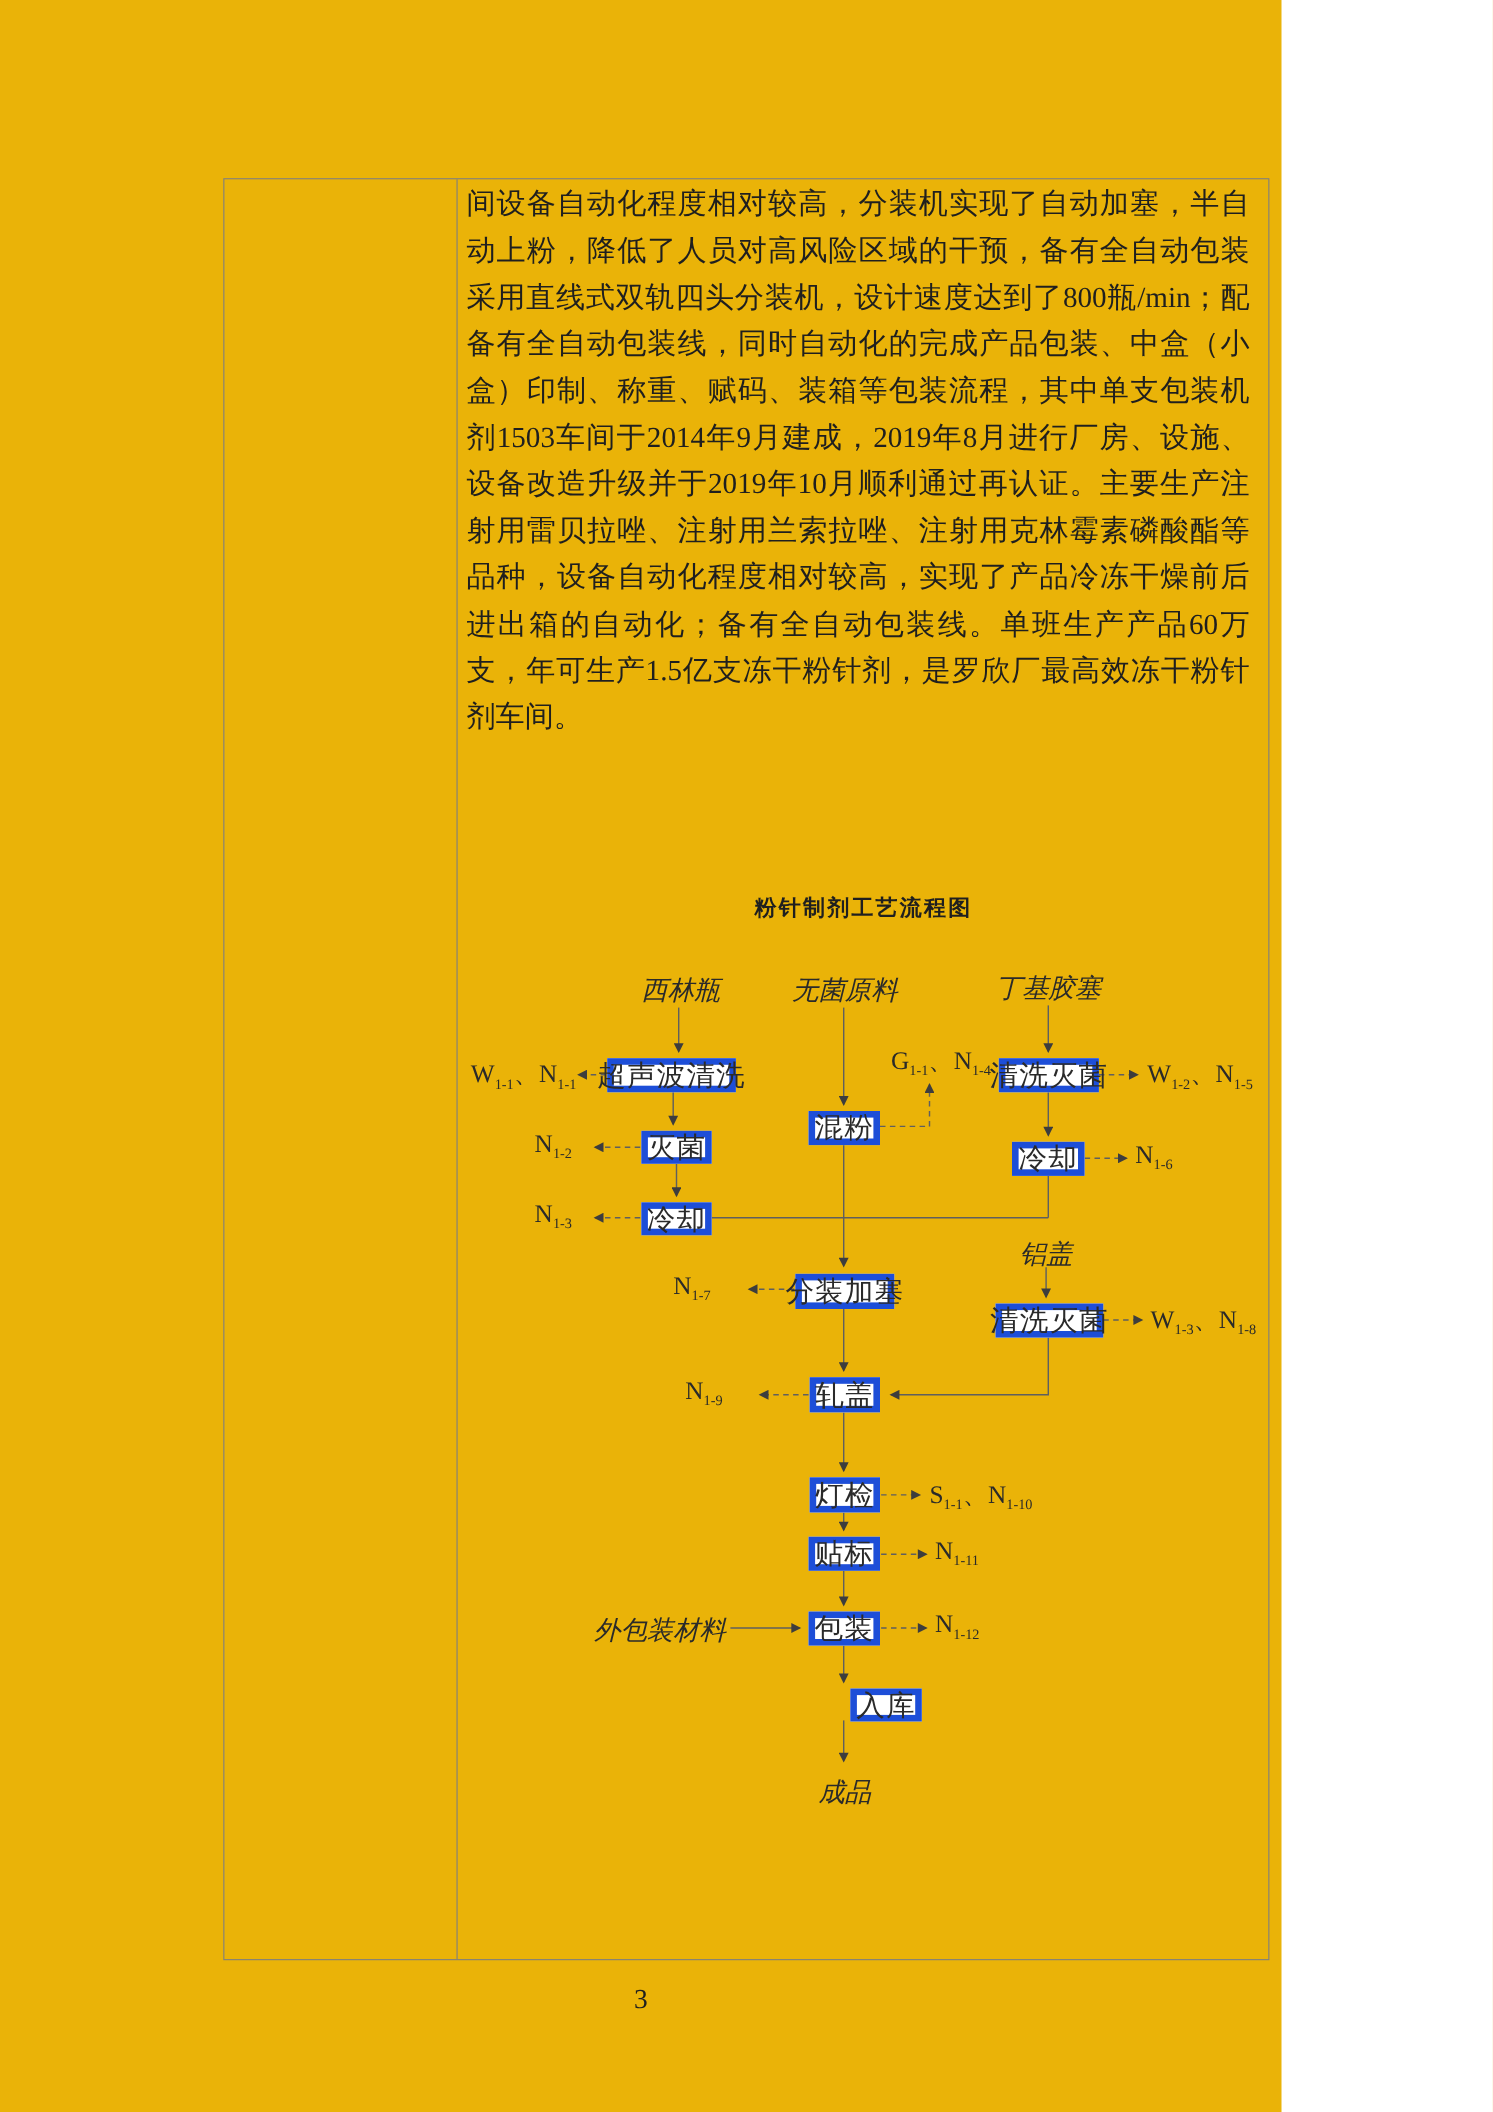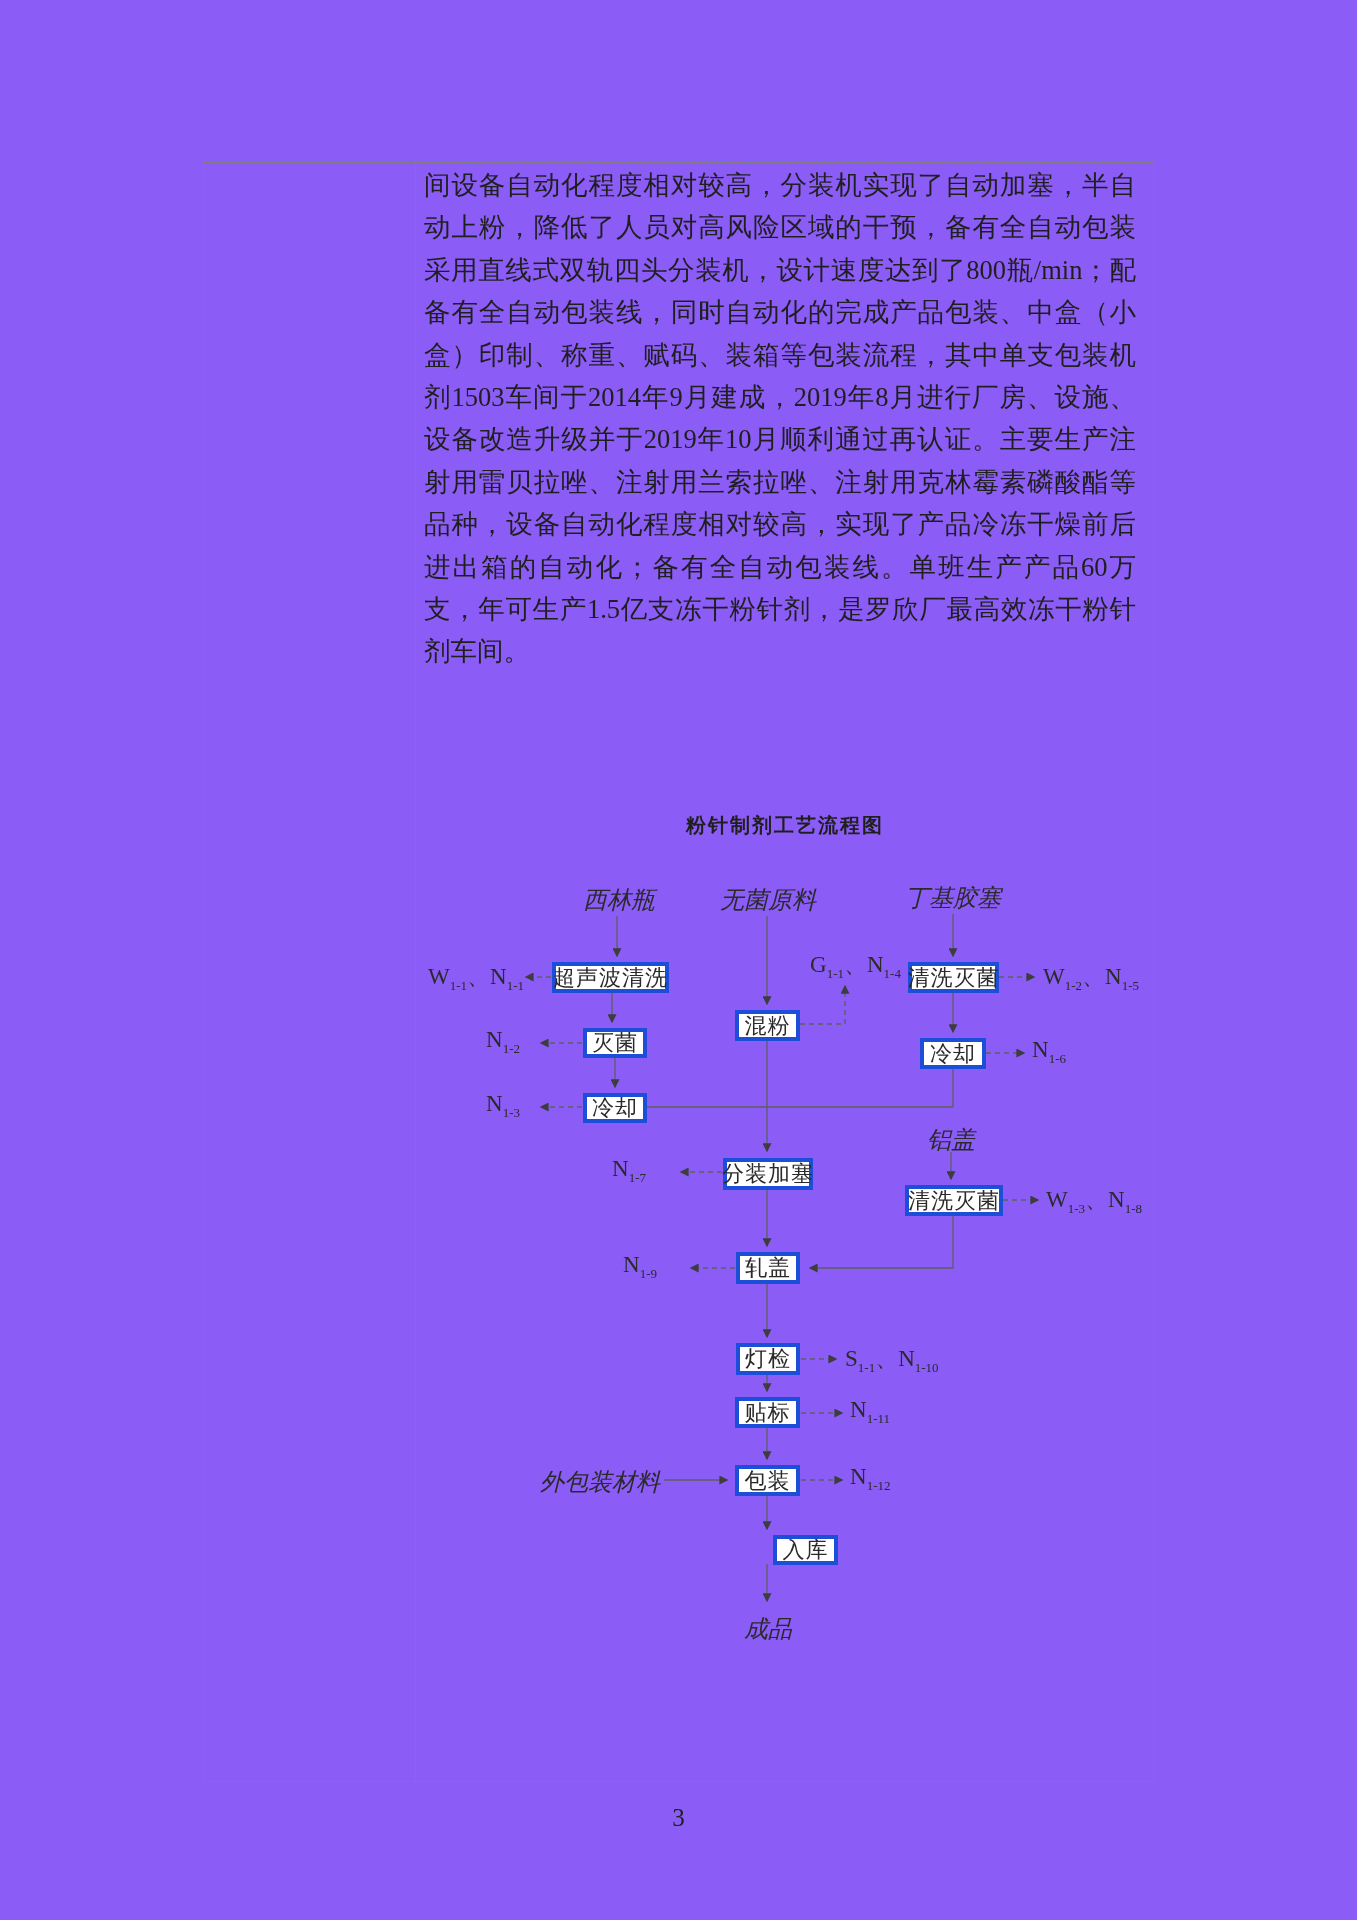--- a/index.html
+++ b/index.html
@@ -1,40 +1,40 @@
 <!DOCTYPE html>
 <html><head>
 <meta charset="utf-8">
 <style>
   html,body { margin:0; padding:0; background:#ffffff; }
   .page {
-    position:relative; width:1357px; height:1920px; background:#8b5cf6;
+    position:relative; width:1165px; height:1920px; background:#eab308;
     font-family:"Liberation Serif","DejaVu Serif",serif; color:#1f1f1f; overflow:hidden;
   }
   .table-frame {
     position:absolute; left:203px; top:162px; width:951px; height:1620px;
     border:1px solid #7f7f7f; box-sizing:border-box;
   }
   .col-divider { position:absolute; left:211px; top:0; height:100%; width:1px; background:#7f7f7f; }
   .left-cell { position:absolute; left:0; top:0; width:211px; height:100%; }
 
   .para { position:absolute; left:424px; top:164px; width:712px; }
   .pline {
     font-size:26.5px; line-height:42.4px; height:42.4px;
     text-align:justify; text-align-last:justify; overflow:hidden;
   }
   .pline:last-child { text-align:left; text-align-last:left; }
 
   .fc-title { position:absolute; left:415px; top:812px; width:740px; text-align:center;
     font-size:20px; font-weight:bold; letter-spacing:2px; }
 
   .fc-box {
-    position:absolute; border:4px solid #1d4ed8; background:#fff; box-sizing:border-box;
+    position:absolute; border:6px solid #1d4ed8; background:#fff; box-sizing:border-box;
     display:flex; align-items:center; justify-content:center;
-    font-size:22px; letter-spacing:1px; color:#2a2a2a; white-space:nowrap;
+    font-size:26px; letter-spacing:1px; color:#2a2a2a; white-space:nowrap;
   }
   .fc-text { position:absolute; font-size:24px; text-align:center; color:#2a2a2a; white-space:nowrap;font-style:italic; }
   .fc-em { position:absolute; font-size:23px; color:#2a2a2a; white-space:nowrap; }
   .fc-em sub { font-size:13px; line-height:0; }
   .ra { text-align:left; }
 
   .fc-svg { position:absolute; left:0; top:0; }
   .page-num { position:absolute; left:0; top:1804px; width:100%; text-align:center; font-size:25px; }
 </style>
 </head>

